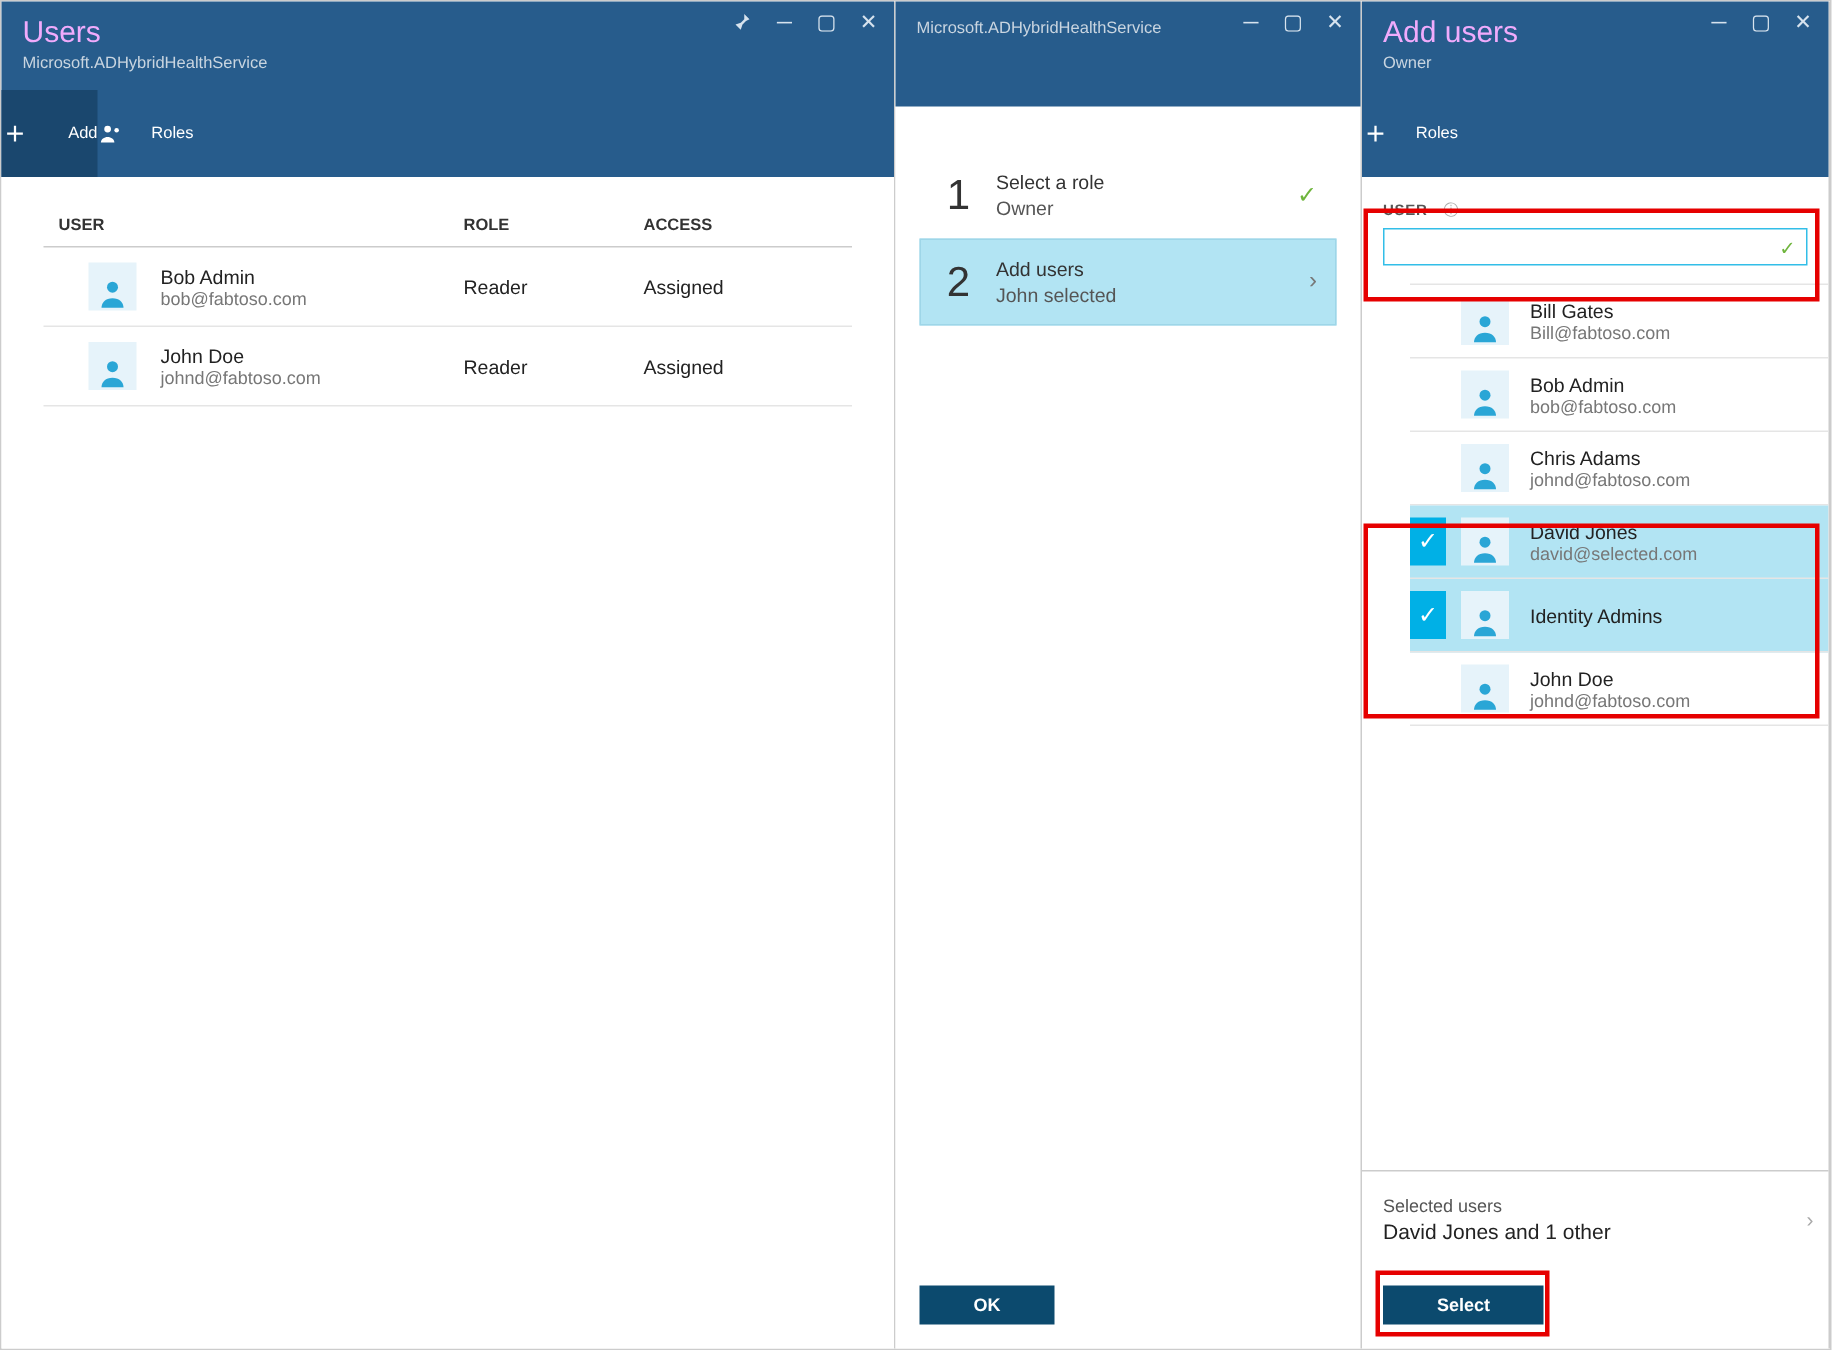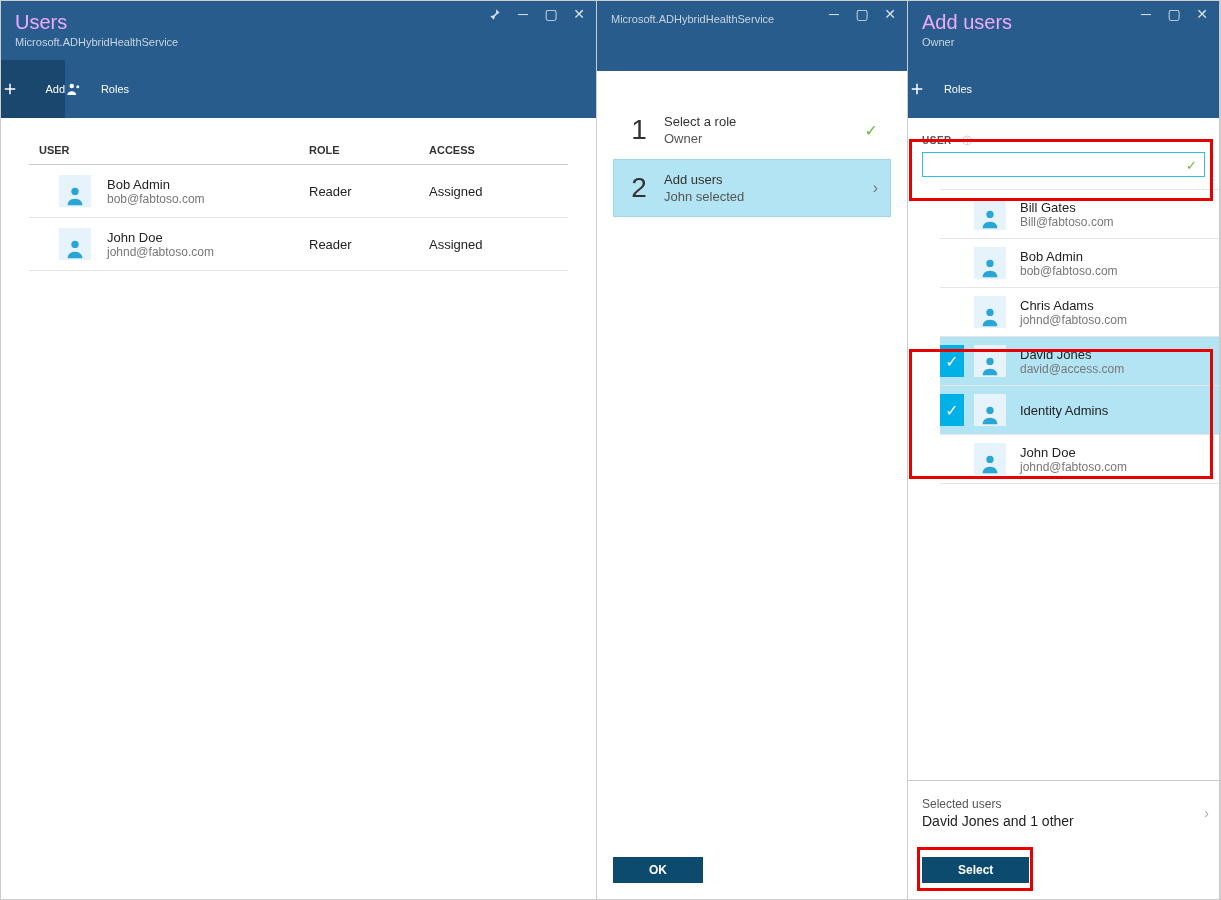--- a/index.html
+++ b/index.html
@@ -242,21 +242,21 @@
       <div class="urow selected">
         <div class="checkcol">✓</div>
         <div class="avatar">
           <svg viewBox="0 0 24 24">
             <circle cx="12" cy="7" r="4" fill="#2aa6d6"></circle>
             <path d="M4 22c0-4 3-7 8-7s8 3 8 7" fill="#2aa6d6"></path>
           </svg>
         </div>
         <div class="ulabels">
           <div class="uname">David Jones</div>
-          <div class="uemail">david@access.com</div>
+          <div class="uemail">david@selected.com</div>
         </div>
       </div>
       <div class="urow selected">
         <div class="checkcol">✓</div>
         <div class="avatar">
           <svg viewBox="0 0 24 24">
             <circle cx="12" cy="7" r="4" fill="#2aa6d6"></circle>
             <path d="M4 22c0-4 3-7 8-7s8 3 8 7" fill="#2aa6d6"></path>
           </svg>
         </div>

